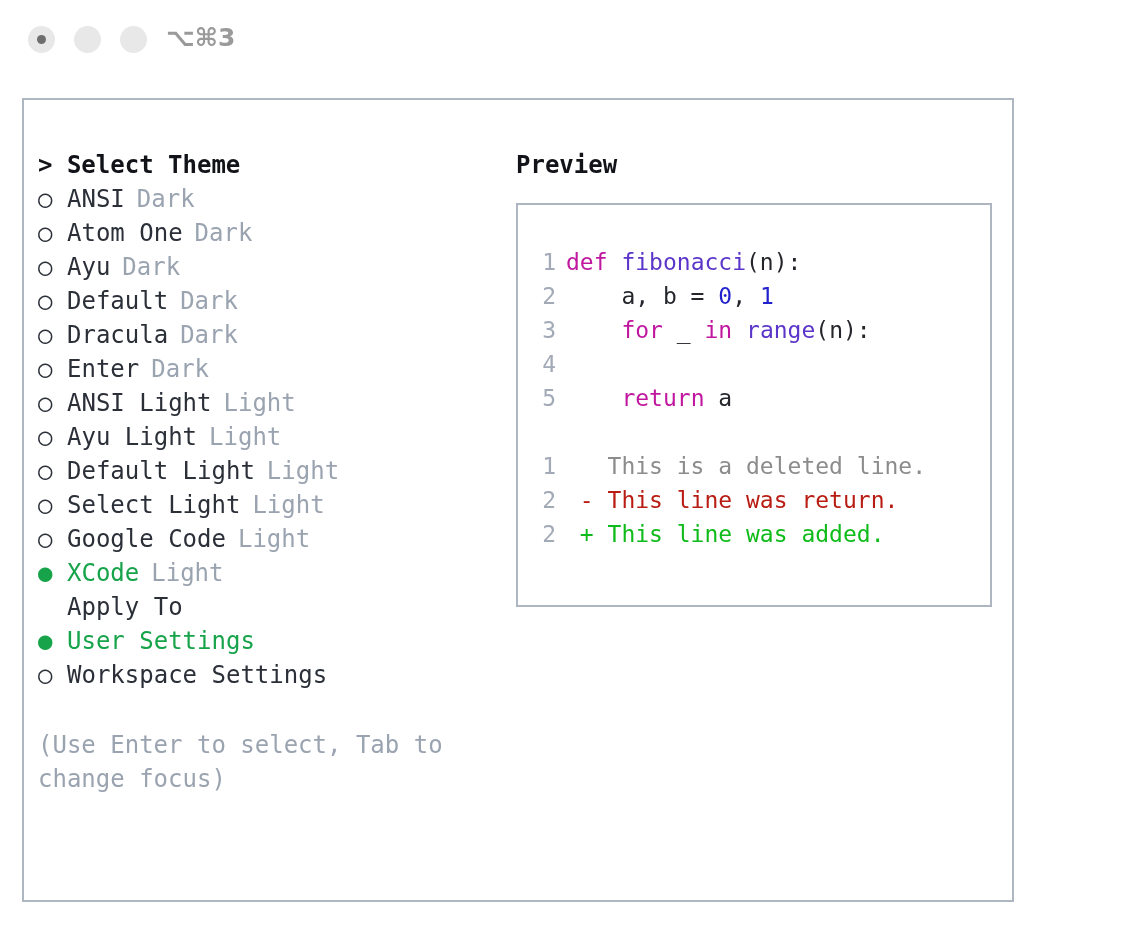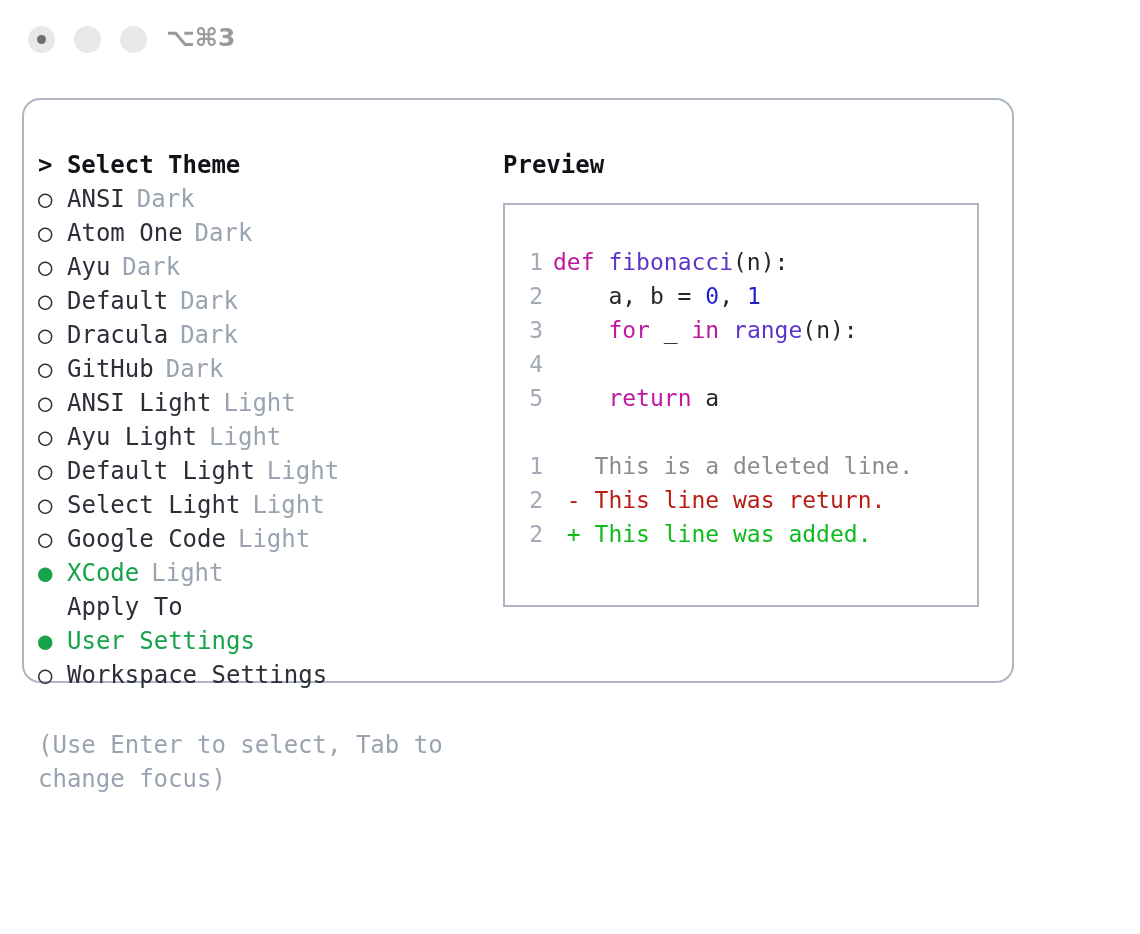--- a/index.html
+++ b/index.html
@@ -69,23 +69,23 @@
     letter-spacing: 0px;
     white-space: nowrap;
   }
 
   
   #main-panel {
     position: absolute;
     left: 22px;
     top: 98px;
     width: 992px;
-    height: 585px;
+    height: 804px;
     border: 2px solid #aeb6c2;
-    border-radius: 18px;
+    border-radius: 0;
     box-sizing: border-box;
     background: #ffffff;
     padding-left: 12px;
   }
 
   
   #theme-column {
     position: absolute;
     left: 14px;
     top: 48px;
@@ -139,21 +139,21 @@
     font-family: "DejaVu Sans Mono", "Liberation Mono", monospace;
     font-size: 24px;
     line-height: 34px;
     color: #9aa3b0;
     width: 415px;
   }
 
   
   #preview-column {
     position: absolute;
-    left: 479px;
+    left: 492px;
     top: 48px;
     width: 500px;
   }
 
   #preview-title {
     font-family: "DejaVu Sans Mono", "Liberation Mono", monospace;
     font-size: 24px;
     line-height: 34px;
     font-weight: 700;
     color: #111318;
@@ -223,21 +223,21 @@
   <div id="main-panel">
 
     <div id="theme-column">
       <div id="select-theme-header">&gt; Select Theme</div>
       <div id="theme-list">
           <div class="theme-row"><span class="marker">○</span><span class="theme-name">ANSI</span><span class="theme-kind">Dark</span></div>
           <div class="theme-row"><span class="marker">○</span><span class="theme-name">Atom One</span><span class="theme-kind">Dark</span></div>
           <div class="theme-row"><span class="marker">○</span><span class="theme-name">Ayu</span><span class="theme-kind">Dark</span></div>
           <div class="theme-row"><span class="marker">○</span><span class="theme-name">Default</span><span class="theme-kind">Dark</span></div>
           <div class="theme-row"><span class="marker">○</span><span class="theme-name">Dracula</span><span class="theme-kind">Dark</span></div>
-          <div class="theme-row"><span class="marker">○</span><span class="theme-name">GitHub</span><span class="theme-kind">Dark</span></div>
+          <div class="theme-row"><span class="marker">○</span><span class="theme-name">Enter</span><span class="theme-kind">Dark</span></div>
           <div class="theme-row"><span class="marker">○</span><span class="theme-name">ANSI Light</span><span class="theme-kind">Light</span></div>
           <div class="theme-row"><span class="marker">○</span><span class="theme-name">Ayu Light</span><span class="theme-kind">Light</span></div>
           <div class="theme-row"><span class="marker">○</span><span class="theme-name">Default Light</span><span class="theme-kind">Light</span></div>
           <div class="theme-row"><span class="marker">○</span><span class="theme-name">Select Light</span><span class="theme-kind">Light</span></div>
           <div class="theme-row"><span class="marker">○</span><span class="theme-name">Google Code</span><span class="theme-kind">Light</span></div>
           <div class="theme-row selected"><span class="marker selected">●</span><span class="theme-name">XCode</span><span class="theme-kind">Light</span></div>
         </div>
 
       <div id="apply-section">
         <div id="apply-to-label">Apply To</div>

